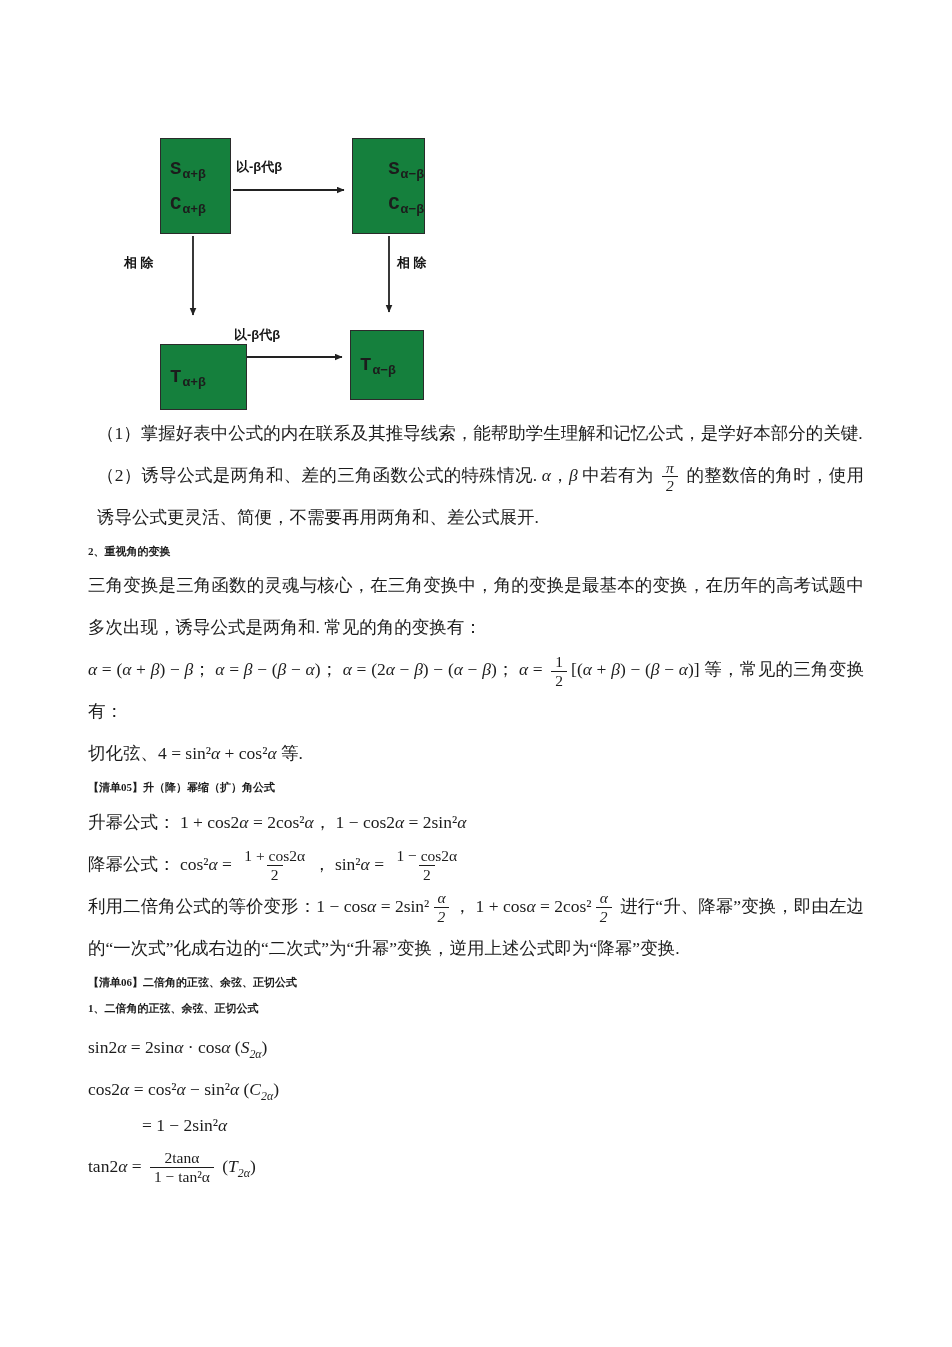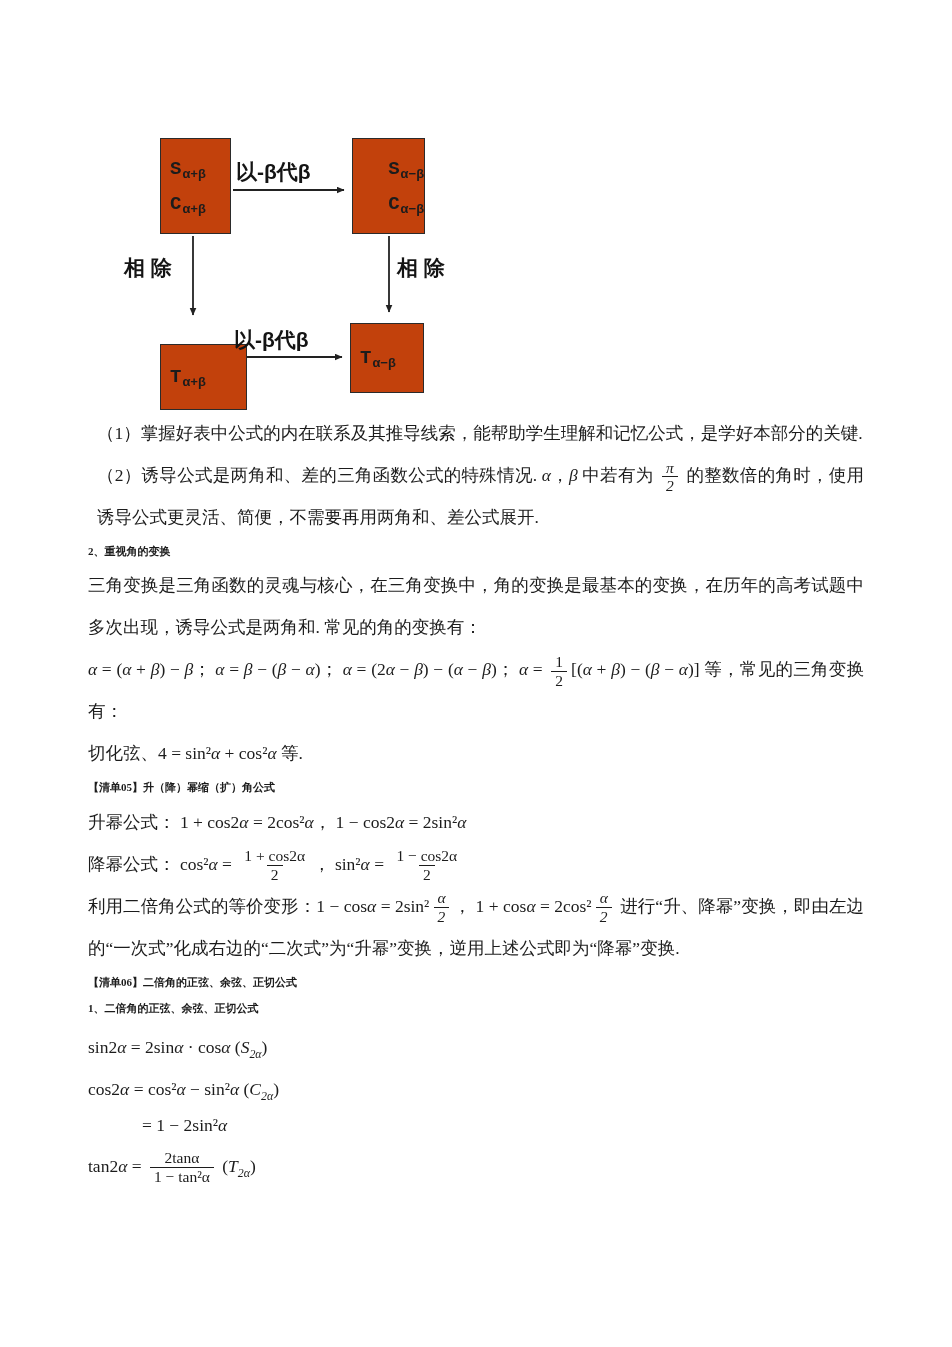--- a/index.html
+++ b/index.html
@@ -14,34 +14,34 @@
   }
   .page { position:relative; width:952px; height:1347px; }
 
   
   .diagram { position:relative; margin-top:136px; height:260px; width:952px; }
   .arrows { position:absolute; left:0; top:0; }
   .aline { stroke:#222222; stroke-width:1.8; }
   .dbox {
     position:absolute;
     border:1.8px solid #2b2b2b;
-    background:#c2410c;
+    background:#15803d;
     display:flex; flex-direction:column; justify-content:center;
     gap:13px;
     padding-left:9px;
     font-family:"Liberation Mono","DejaVu Sans Mono",monospace;
     font-weight:bold;
   }
   .dline { white-space:nowrap; }
   .dmain { font-size:19px; }
   .dsub  { font-size:13px; position:relative; top:4px; margin-left:1px; }
   .dlabel {
     position:absolute;
     font-family:"Liberation Sans","DejaVu Sans",sans-serif;
-    font-weight:700; font-size:21px; color:#141414;
+    font-weight:700; font-size:13px; color:#141414;
     white-space:nowrap;
   }
 
   
   .content { padding:0 88px; margin-top:16px; }
   .para {
     font-size:17.5px;
     line-height:2.4;
     text-align:justify;
   }
@@ -93,21 +93,21 @@
 
     <div class="dbox" style="left:352px; top:2px; width:73px; height:96px;align-items:flex-end;">
       <div class="dline"><span class="dmain">S</span><span class="dsub">α−β</span></div>
       <div class="dline"><span class="dmain">C</span><span class="dsub">α−β</span></div>
     </div>
 
     <div class="dbox" style="left:160px; top:186px; width:87px; height:66px;margin-top:22px;">
       <div class="dline"><span class="dmain">T</span><span class="dsub">α+β</span></div>
     </div>
 
-    <div class="dbox" style="left:350px; top:187px; width:74px; height:70px;">
+    <div class="dbox" style="left:350px; top:194px; width:74px; height:70px;">
       <div class="dline"><span class="dmain">T</span><span class="dsub">α−β</span></div>
     </div>
 
     <div class="dlabel" style="left:236px; top:22px;">以-β代β</div>
     <div class="dlabel" style="left:234px; top:190px;">以-β代β</div>
     <div class="dlabel" style="left:124px; top:118px;">相 除</div>
     <div class="dlabel" style="left:397px; top:118px;">相 除</div>
   </div>
 
   <div class="content">

